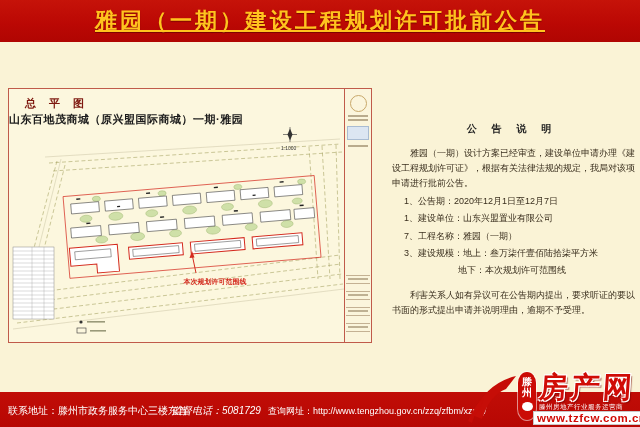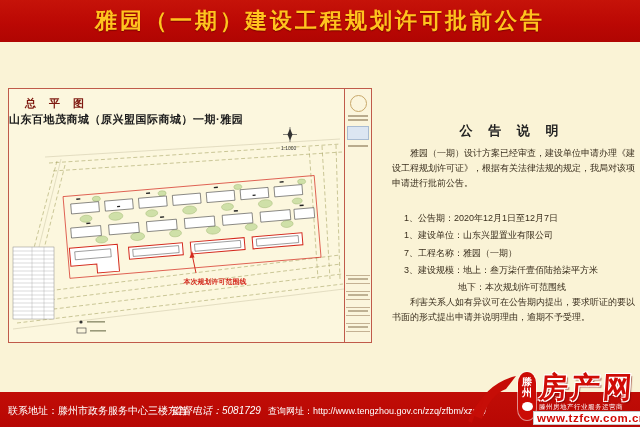--- a/index.html
+++ b/index.html
@@ -6,48 +6,48 @@
   body{
     width:640px;height:427px;position:relative;overflow:hidden;
     background:#FAF3D6;
     font-family:"Liberation Sans","DejaVu Sans",sans-serif;
   }
   
   .banner{position:absolute;top:0;left:0;right:0;height:42px;
     background:linear-gradient(180deg,#C61309 0%,#BB0804 55%,#B00502 100%);
     display:flex;align-items:center;justify-content:center;}
   .banner-title{color:#FFC31E;font-size:22px;font-weight:bold;letter-spacing:3px;
-    text-shadow:0 1px 1px rgba(90,0,0,.6);}
+    text-shadow:0 1px 1px rgba(90,0,0,.6);text-decoration:underline;}
   
   .sheet{position:absolute;left:8px;top:88px;width:364px;height:255px;
     border:1px solid #C05A4A;background:#FCF7DE;box-sizing:border-box;}
   .sheet-label{position:absolute;top:7px;left:16px;color:#7E180F;font-weight:bold;
     font-size:11px;letter-spacing:5px;}
   .sheet-title{position:absolute;top:23px;left:0;width:336px;
     font-size:11px;font-weight:bold;color:#1b1b1b;letter-spacing:0.5px;}
   .plan-svg{position:absolute;left:0;top:38px;width:336px;height:215px;}
   
   .titleblock{position:absolute;right:0;top:0;bottom:0;width:26px;
     border-left:1px solid #C05A4A;background:#FBF5DC;}
   .tb-stamp{width:15px;height:15px;border:1px solid #C8A86A;border-radius:50%;
     margin:6px auto 3px;}
   .tb-bar{height:2px;background:#B9AB8D;margin:2px 3px;}
   .tb-blue{height:12px;background:#DCE6F2;border:1px solid #A9BCD2;margin:5px 2px;}
   .tb-bottom{position:absolute;bottom:3px;left:0;right:0;}
   .tb-cell{height:7px;border-top:1px solid #C4B193;margin:0 1px;}
   .tb-cell > span{display:block;height:2px;background:#BFB193;margin:2px 2px 0;}
   
   .notice-title{position:absolute;left:392px;top:122px;width:240px;text-align:center;
-    font-size:13px;font-weight:bold;color:#222;letter-spacing:6px;}
+    font-size:10px;font-weight:bold;color:#222;letter-spacing:6px;}
   .notice-body{position:absolute;left:392px;top:146px;width:245px;
     font-size:9px;color:#3A2F1E;line-height:1.68;}
-  .n-intro{text-indent:2em;margin-bottom:20px;}
+  .n-intro{text-indent:2em;margin-bottom:3px;}
   .n-item{margin-left:12px;margin-top:2px;}
   .n-item5b{margin-left:66px;}
-  .n-outro{text-indent:2em;}
+  .n-outro{margin-top:10px;text-indent:2em;}
   
   .footer{position:absolute;left:0;right:0;bottom:0;height:35px;
     background:linear-gradient(180deg,#C10D07,#B70703);}
   .f-item{position:absolute;top:12px;color:#FFFFFF;font-size:10px;white-space:nowrap;}
   .f-address{left:8px;text-align:right;}
   .f-phone{left:172px;font-style:italic;}
   .f-site{left:268px;font-size:9px;top:13px;}
   
   .logo{position:absolute;right:0;bottom:0;width:174px;height:58px;}
   .swoosh{position:absolute;left:0;top:2px;width:56px;height:54px;}

